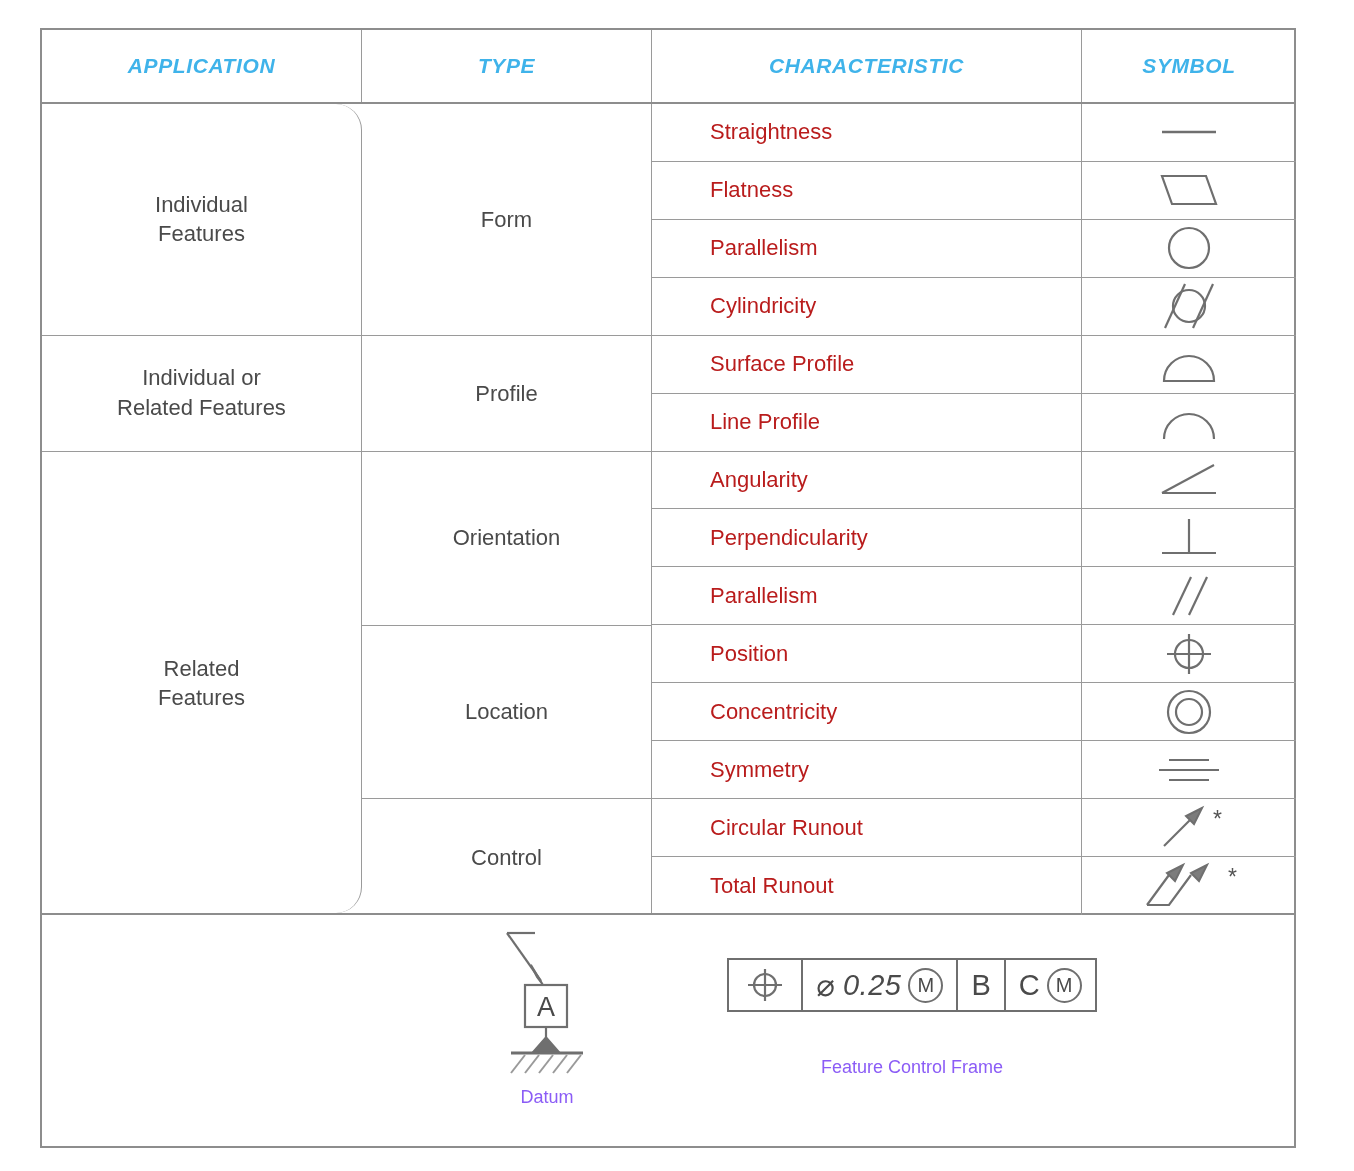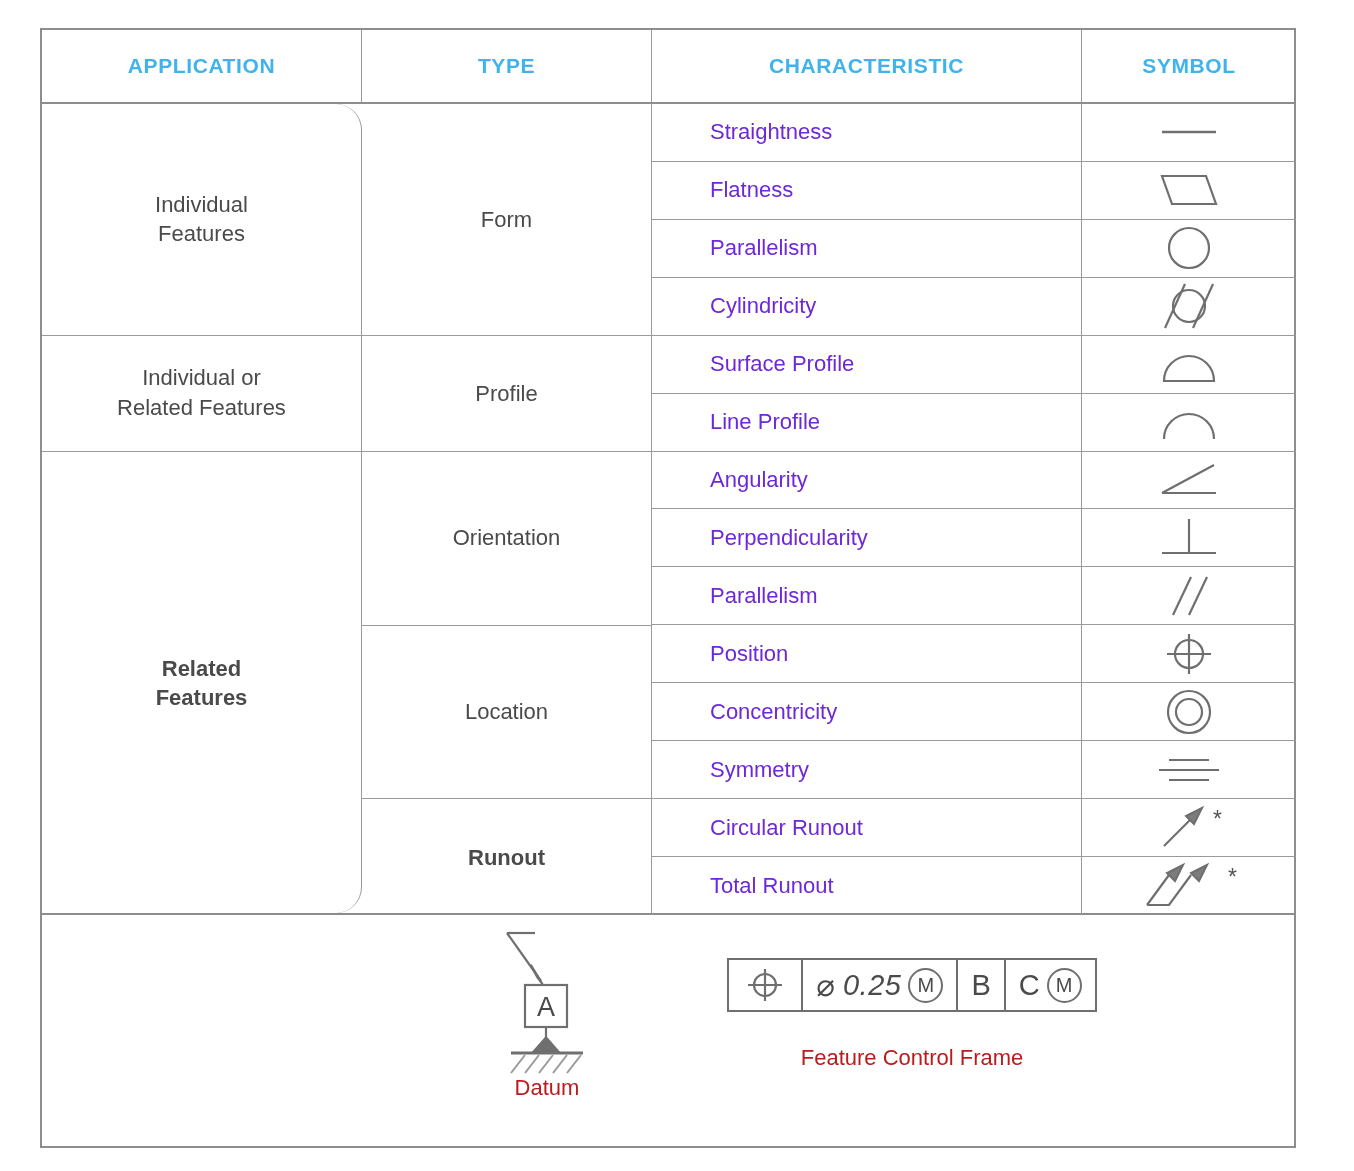--- a/index.html
+++ b/index.html
@@ -39,20 +39,21 @@
     display: grid;
     grid-template-columns: 320px 290px 430px 214px;
     width: 100%;
     box-sizing: border-box;
   }
 
   
   .header-row {
     height: 74px;
     border-bottom: 2px solid #8d8d8d;
+    font-style: italic;
   }
   .header-cell {
     display: flex;
     align-items: center;
     justify-content: center;
     color: #3fb3ea;
     font-weight: bold;
     font-size: 21px;
     letter-spacing: 0.6px;
     border-right: 1px solid #9a9a9a;
@@ -81,21 +82,21 @@
     align-items: center;
     justify-content: center;
     text-align: center;
     font-size: 22px;
     color: #4a4a4a;
     line-height: 1.35;
     border-bottom: 1px solid #9a9a9a;
     box-sizing: border-box;
     width: 100%;
   }
-  .span-cell.last { border-bottom: none; font-weight: bold; }
+  .span-cell.last { border-bottom: none; }
 
   
   #rows {
     position: absolute;
     left: 610px;
     top: 0;
     width: 644px;
     height: 100%;
   }
   .char-row {
@@ -105,21 +106,21 @@
     border-bottom: 1px solid #9a9a9a;
     box-sizing: border-box;
   }
   .char-row.last { border-bottom: none; }
 
   .char-cell {
     display: flex;
     align-items: center;
     padding-left: 58px;
     font-size: 22px;
-    color: #6d28d9;
+    color: #b91c1c;
     border-right: 1px solid #9a9a9a;
     box-sizing: border-box;
   }
   .sym-cell {
     display: flex;
     align-items: center;
     justify-content: center;
     box-sizing: border-box;
     position: relative;
   }
@@ -136,23 +137,23 @@
   
   #footer-area {
     position: relative;
     height: 231px;
   }
   .footer-block {
     position: absolute;
     text-align: center;
   }
   .footer-label {
-    font-size: 22px;
-    color: #b91c1c;
-    margin-top: 0;
+    font-size: 18px;
+    color: #8b5cf6;
+    margin-top: 12px;
   }
   #datum-block { left: 400px; top: 10px; width: 210px; }
   #fcf-block   { left: 620px; top: 10px; width: 500px; }
 
   #fcf-graphic { display: flex; justify-content: center; align-items: center; height: 120px; }
   #datum-graphic { display: flex; justify-content: center; align-items: flex-start; height: 150px; }
 
   .fcf-frame {
     display: flex;
     border: 2px solid #6f6f6f;
@@ -204,21 +205,21 @@
         <div class="span-cell" style="height:231.7px">Individual<br>Features</div>
         <div class="span-cell" style="height:115.9px">Individual or<br>Related Features</div>
         <div class="span-cell last" style="height:463.4px">Related<br>Features</div>
       </div>
 
       <div class="col-type">
         <div class="span-cell" style="height:232px">Form</div>
         <div class="span-cell" style="height:115.9px">Profile</div>
         <div class="span-cell" style="height:173.8px">Orientation</div>
         <div class="span-cell" style="height:173.8px">Location</div>
-        <div class="span-cell last" style="height:115.9px">Runout</div>
+        <div class="span-cell last" style="height:115.9px">Control</div>
       </div>
 
       <div id="rows">
 
         <div class="char-row">
           <div class="char-cell">Straightness</div>
           <div class="sym-cell">
             <svg width="70" height="40" viewBox="0 0 70 40">
                 <line x1="8" y1="20" x2="62" y2="20" stroke="#6f6f6f" stroke-width="2.4"></line>
               </svg>

